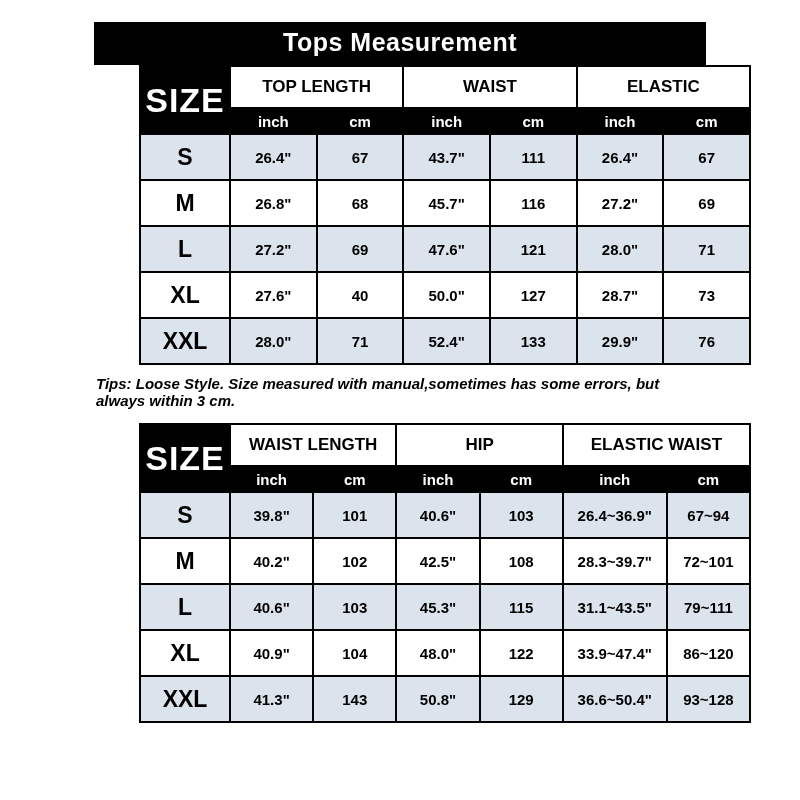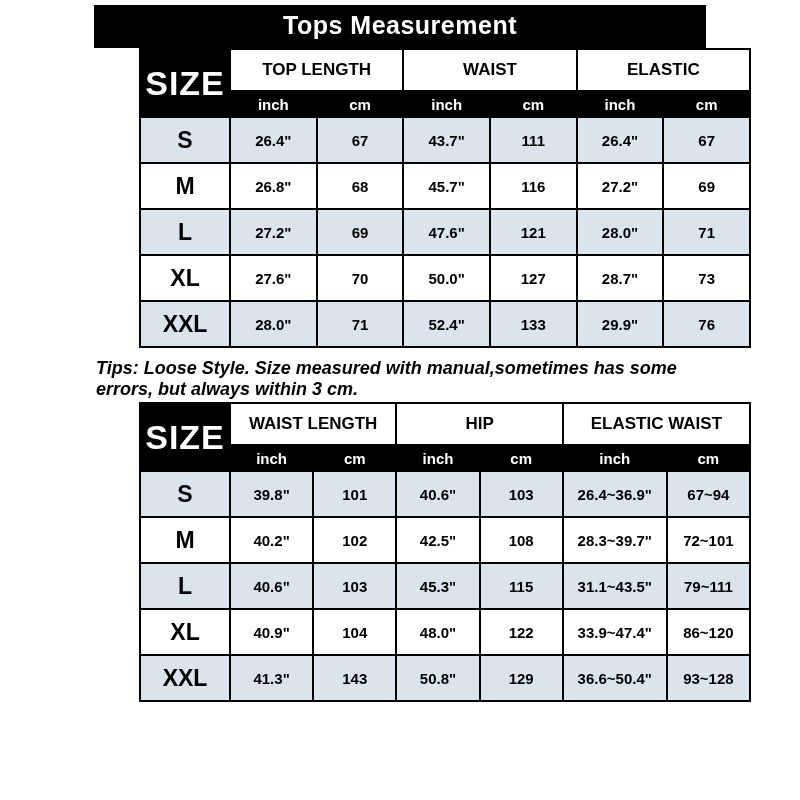--- a/index.html
+++ b/index.html
@@ -5,41 +5,41 @@
   :root{
     --header_bg:#000000;
     --header_text:#ffffff;
     --row_alt:#dbe3ec;
     --row_white:#ffffff;
     --border:#000000;
     --text:#000000;
   }
   html,body{margin:0;padding:0;width:800px;height:800px;background:#ffffff;}
   body{font-family:"Liberation Sans",sans-serif;color:var(--text);}
-  #sheet{width:612px;margin:0 auto;padding-top:5px;}
+  #sheet{width:612px;margin:0 auto;padding-top:22px;}
   .title-bar{
     background:var(--header_bg);color:var(--header_text);
     font-size:25px;font-weight:bold;text-align:center;
     padding:6px 0 8px;letter-spacing:.5px;
   }
   table{width:100%;border-collapse:collapse;table-layout:fixed;margin-left:45px;}
   th,td{border:2px solid var(--border);text-align:center;vertical-align:middle;padding:0;}
   col.c0{width:90px;}
   .tbl-1 col.c5{width:104px;}
   .size-head{
     background:var(--header_bg);color:var(--header_text);
     font-size:34px;font-weight:bold;letter-spacing:1px;
   }
   .group-head{height:40px;font-size:17px;font-weight:bold;background:var(--row_white);}
   .unit-head{height:24px;background:var(--header_bg);color:var(--header_text);font-size:15px;font-weight:bold;}
   tbody tr{background:var(--row_white);}
   tbody tr:nth-child(odd){background:var(--row_alt);}
   th.size-cell{font-size:23px;font-weight:bold;}
   td.val{height:44px;font-size:15px;font-weight:bold;}
-  .tips{margin:10px 2px 2px;font-size:18px;font-weight:bold;font-style:italic;}
+  .tips{margin:10px 2px 14px;font-size:15px;font-weight:bold;font-style:italic;}
 </style>
 </head>
 <body>
 
 <div id="sheet">
     <section class="measure tbl-0">
       <div class="title-bar">Tops Measurement</div>
       <table>
         <colgroup>
           <col class="c0">
@@ -90,21 +90,21 @@
             <td class="val">27.2"</td>
             <td class="val">69</td>
             <td class="val">47.6"</td>
             <td class="val">121</td>
             <td class="val">28.0"</td>
             <td class="val">71</td>
           </tr>
           <tr>
             <th class="size-cell">XL</th>
             <td class="val">27.6"</td>
-            <td class="val">70</td>
+            <td class="val">40</td>
             <td class="val">50.0"</td>
             <td class="val">127</td>
             <td class="val">28.7"</td>
             <td class="val">73</td>
           </tr>
           <tr>
             <th class="size-cell">XXL</th>
             <td class="val">28.0"</td>
             <td class="val">71</td>
             <td class="val">52.4"</td>

